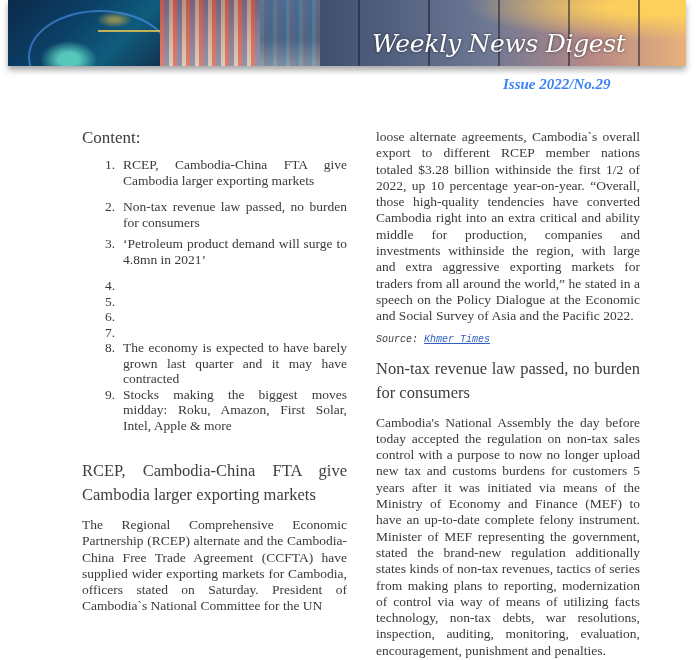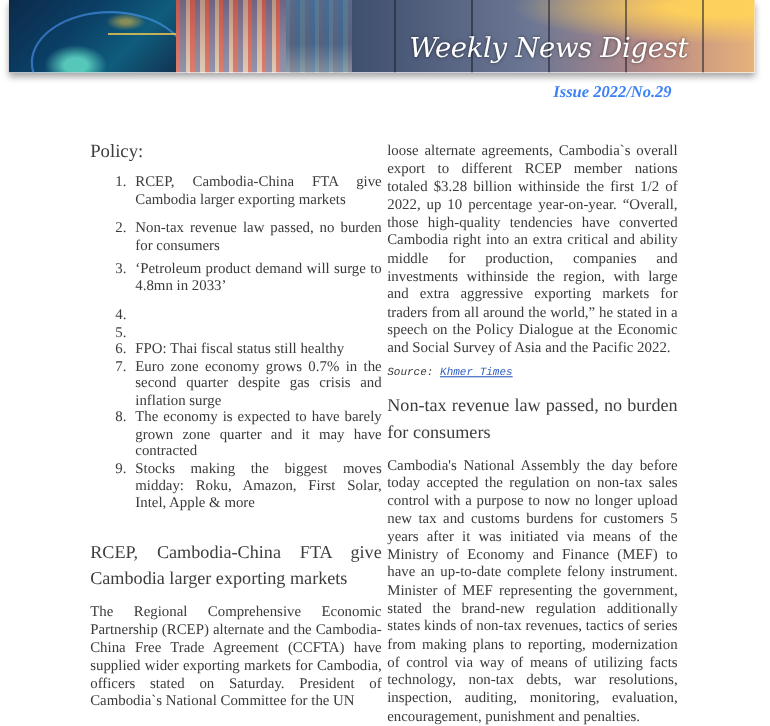--- a/index.html
+++ b/index.html
@@ -54,21 +54,21 @@
       font-size: 25px; color: #ffffff; letter-spacing: -0.3px;
       text-shadow: 0 0 3px rgba(0,0,0,0.6);
       white-space: nowrap;
     }
     .issue {
       position: absolute; left: 503px; top: 76px;
       font-family: "Liberation Serif", serif; font-style: italic; font-weight: bold;
       font-size: 15px; color: #3b82f6;
     }
     .col-left { position: absolute; left: 82px; top: 128px; width: 265px; }
-    .col-right { position: absolute; left: 352px; top: 129px; width: 264px; }
+    .col-right { position: absolute; left: 376px; top: 129px; width: 264px; }
     .content-title { font-size: 17px; margin: 0 0 9px 0; color: #3d3d3d; }
     ol.toc { margin: 0; padding: 0; list-style: none; font-size: 13.5px; line-height: 15.5px; }
     ol.toc li { display: flex; text-align: justify; }
     ol.toc li .num { width: 41px; flex: none; text-align: right; padding-right: 8px; box-sizing: border-box; }
     ol.toc li .txt { flex: 1; text-align: justify; text-align-last: left; }
     .gap { margin-bottom: 11px; }
     .gap2 { margin-bottom: 6px; }
     .article-title { font-size: 16.5px; line-height: 24px; margin: 0 0 10px 0; color: #3d3d3d; text-align: justify; text-align-last: left; }
     .para { font-size: 13.5px; line-height: 16.3px; margin: 0; text-align: justify; color: #3a3a3a; }
     .source { font-family: Liberation Mono, monospace; font-style: italic; font-size: 10px; color: #3c3c3c; margin: 9px 0 12px 0; }
@@ -79,51 +79,49 @@
 
 <div class="banner">
   <div class="panel p1"></div>
   <div class="panel p2"></div>
   <div class="panel p3"></div>
 </div>
 <div class="banner-title">Weekly News Digest</div>
 <div class="issue">Issue 2022/No.29</div>
 
 <div class="col-left">
-  <div class="content-title">Policy:</div>
+  <div class="content-title">Content:</div>
   <ol class="toc">
     <li class="gap">
         <span class="num">1.</span>
         <span class="txt">RCEP, Cambodia-China FTA give Cambodia larger exporting markets</span>
       </li>
     <li class="gap2">
         <span class="num">2.</span>
         <span class="txt">Non-tax revenue law passed, no burden for consumers</span>
       </li>
     <li class="gap">
         <span class="num">3.</span>
-        <span class="txt">‘Petroleum product demand will surge to 4.8mn in 2033’</span>
+        <span class="txt">‘Petroleum product demand will surge to 4.8mn in 2021’</span>
       </li>
     <li>
         <span class="num">4.</span>
       </li>
     <li>
         <span class="num">5.</span>
       </li>
     <li>
         <span class="num">6.</span>
-        <span class="txt">FPO: Thai fiscal status still healthy</span>
       </li>
     <li>
         <span class="num">7.</span>
-        <span class="txt">Euro zone economy grows 0.7% in the second quarter despite gas crisis and inflation surge</span>
       </li>
     <li>
         <span class="num">8.</span>
-        <span class="txt">The economy is expected to have barely grown zone quarter and it may have contracted</span>
+        <span class="txt">The economy is expected to have barely grown last quarter and it may have contracted</span>
       </li>
     <li>
         <span class="num">9.</span>
         <span class="txt">Stocks making the biggest moves midday: Roku, Amazon, First Solar, Intel, Apple &amp; more</span>
       </li>
   </ol>
 
   <div style="height:26px"></div>
   <div class="article-title">RCEP, Cambodia-China FTA give Cambodia larger exporting markets</div>
   <p class="para">The Regional Comprehensive Economic Partnership (RCEP) alternate and the Cambodia-China Free Trade Agreement (CCFTA) have supplied wider exporting markets for Cambodia, officers stated on Saturday. President of Cambodia`s National Committee for the UN</p>

